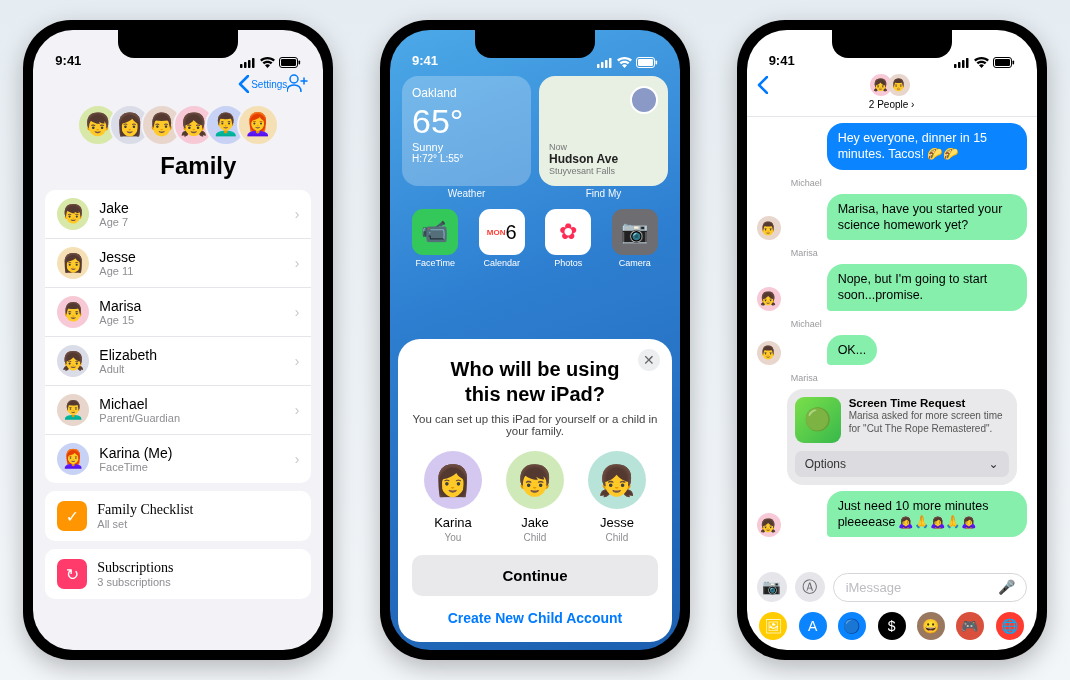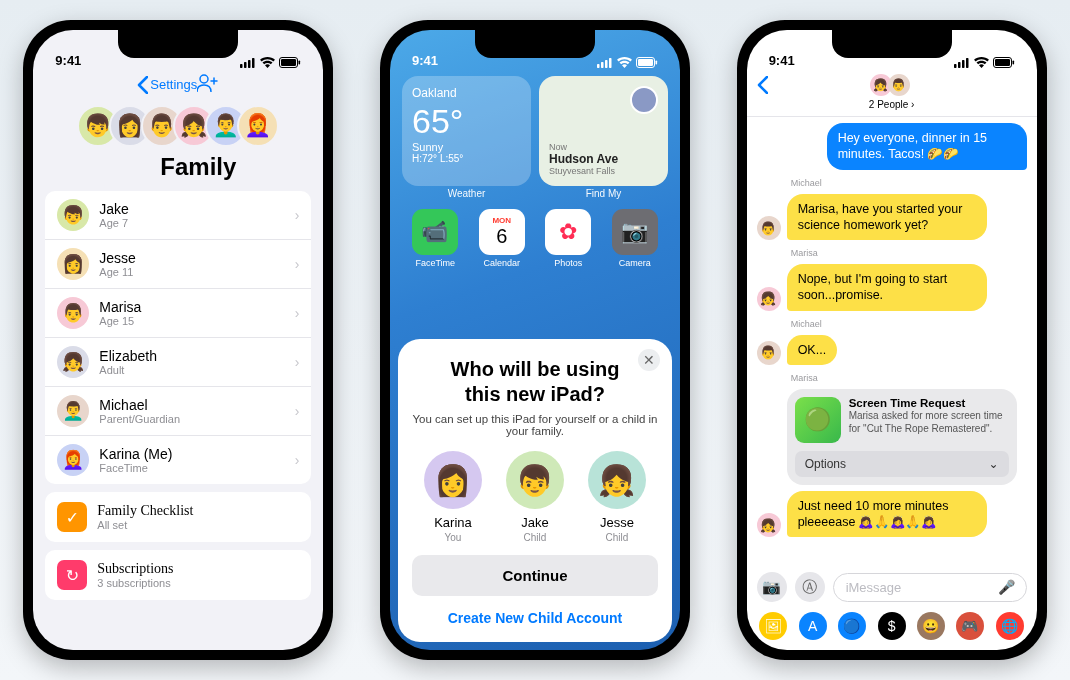--- a/index.html
+++ b/index.html
@@ -27,21 +27,21 @@
   }
   .statusbar {
     height: 40px; display: flex; justify-content: space-between; align-items: flex-end;
     padding: 0 22px 2px; font-size: 13px; font-weight: 600; color: #000;
   }
   .statusbar.light { color: #fff; }
   .sb-icons { display: flex; gap: 4px; align-items: center; }
   .sb-icons svg { display:block; }
   
   .p1-screen { background: #f2f2f7; display:flex; flex-direction:column; }
-  .p1-nav { display:flex; align-items:center; justify-content:center; padding: 4px 14px 0; color:#007aff; font-size:13px; }
+  .p1-nav { display:flex; align-items:center; justify-content:flex-end; padding: 4px 14px 0; color:#007aff; font-size:10px; }
   .p1-back { display:flex; align-items:center; gap:2px; }
   .p1-avatars { display:flex; justify-content:center; margin: 10px 0 6px; }
   .p1-avatars .mini { width:42px; height:42px; border-radius:50%; margin-left:-10px; display:flex; align-items:center; justify-content:center; font-size:22px; border:2px solid #f2f2f7;}
   .p1-title { text-align:center; font-size:24px; font-weight:700; margin-bottom:10px;padding-left:40px; }
   .list { background:#fff; border-radius:10px; margin:0 12px 8px; overflow:hidden; }
   .row { display:flex; align-items:center; padding:8px 12px; border-bottom:1px solid #e5e5ea; }
   .row:last-child { border-bottom:none; }
   .row-av { width:32px; height:32px; border-radius:50%; margin-right:10px; display:flex; align-items:center; justify-content:center; font-size:18px;}
   .row-text { flex:1; }
   .row-name { font-size:14px; }
@@ -87,21 +87,21 @@
   .p3-head-av { display:flex; }
   .p3-head-av .ha { width:22px; height:22px; border-radius:50%; margin-left:-4px; font-size:12px; display:flex; align-items:center; justify-content:center;}
   .p3-head-lbl { font-size:10px; color:#000; }
   .thread { flex:1; padding:6px 10px 2px; display:flex; flex-direction:column; gap:6px; overflow:hidden;}
   .sender-lbl { font-size:9px; color:#9a9a9e; margin-left:34px; margin-top:2px;}
   .bubble-row { display:flex; align-items:flex-end; gap:6px; }
   .bubble-row.out { justify-content:flex-end; }
   .bubble-av { width:24px; height:24px; border-radius:50%; display:flex; align-items:center; justify-content:center; font-size:13px;}
   .bubble { max-width:200px; padding:7px 11px; border-radius:16px; font-size:12.5px; line-height:1.3;}
   .bubble.out { background:#0a84ff; color:#fff; border-bottom-right-radius:4px; }
-  .bubble.in { background:#fde047; color:#000; border-bottom-left-radius:4px;}
+  .bubble.in { background:#86efac; color:#000; border-bottom-left-radius:4px;margin-left:40px;}
   .st-card { background:#e9e9eb; border-radius:16px; padding:8px; display:flex; gap:8px; max-width:230px; margin-left:30px; flex-direction:column;}
   .st-row { display:flex; gap:8px; }
   .st-thumb { width:46px; height:46px; border-radius:9px; background:linear-gradient(135deg,#7be04a,#38b84b); display:flex; align-items:center; justify-content:center; font-size:22px;}
   .st-title { font-size:11.5px; font-weight:700;}
   .st-body { font-size:10px; color:#555; line-height:1.3;}
   .st-opts { background:#dcdce0; border-radius:7px; padding:6px 10px; font-size:12px; display:flex; justify-content:space-between; align-items:center; color:#333;}
   .compose { display:flex; align-items:center; gap:8px; padding:6px 10px; }
   .comp-btn { width:30px; height:30px; border-radius:50%; background:#e6e6ea; display:flex; align-items:center; justify-content:center; font-size:15px; color:#666;}
   .comp-input { flex:1; border:1px solid #d6d6da; border-radius:16px; padding:6px 12px; font-size:13px; color:#bcbcc2; position:relative;}
   .comp-mic { position:absolute; right:10px; top:50%; transform:translateY(-50%); color:#bcbcc2; font-size:14px;}
@@ -267,21 +267,21 @@
         </div>
         <div class="widget-label">Find My</div>
       </div>
     </div>
     <div class="app-grid" id="p2-apps">
         <div class="app">
           <div class="app-ic" style="background:#34c759;color:#fff">📹</div>
           <div class="app-lbl">FaceTime</div>
         </div>
         <div class="app">
-          <div class="app-ic" style="background:#ffffff;color:#000;flex-direction:column;align-items:center;">
+          <div class="app-ic" style="background:#ffffff;color:#000;flex-direction:row;align-items:center;">
             <div style="font-size:8px;color:#ff3b30;font-weight:700">MON</div>
             <div style="font-size:20px;font-weight:400">6</div>
           </div>
           <div class="app-lbl">Calendar</div>
         </div>
         <div class="app">
           <div class="app-ic" style="background:#ffffff;color:#ff2d55">✿</div>
           <div class="app-lbl">Photos</div>
         </div>
         <div class="app">

